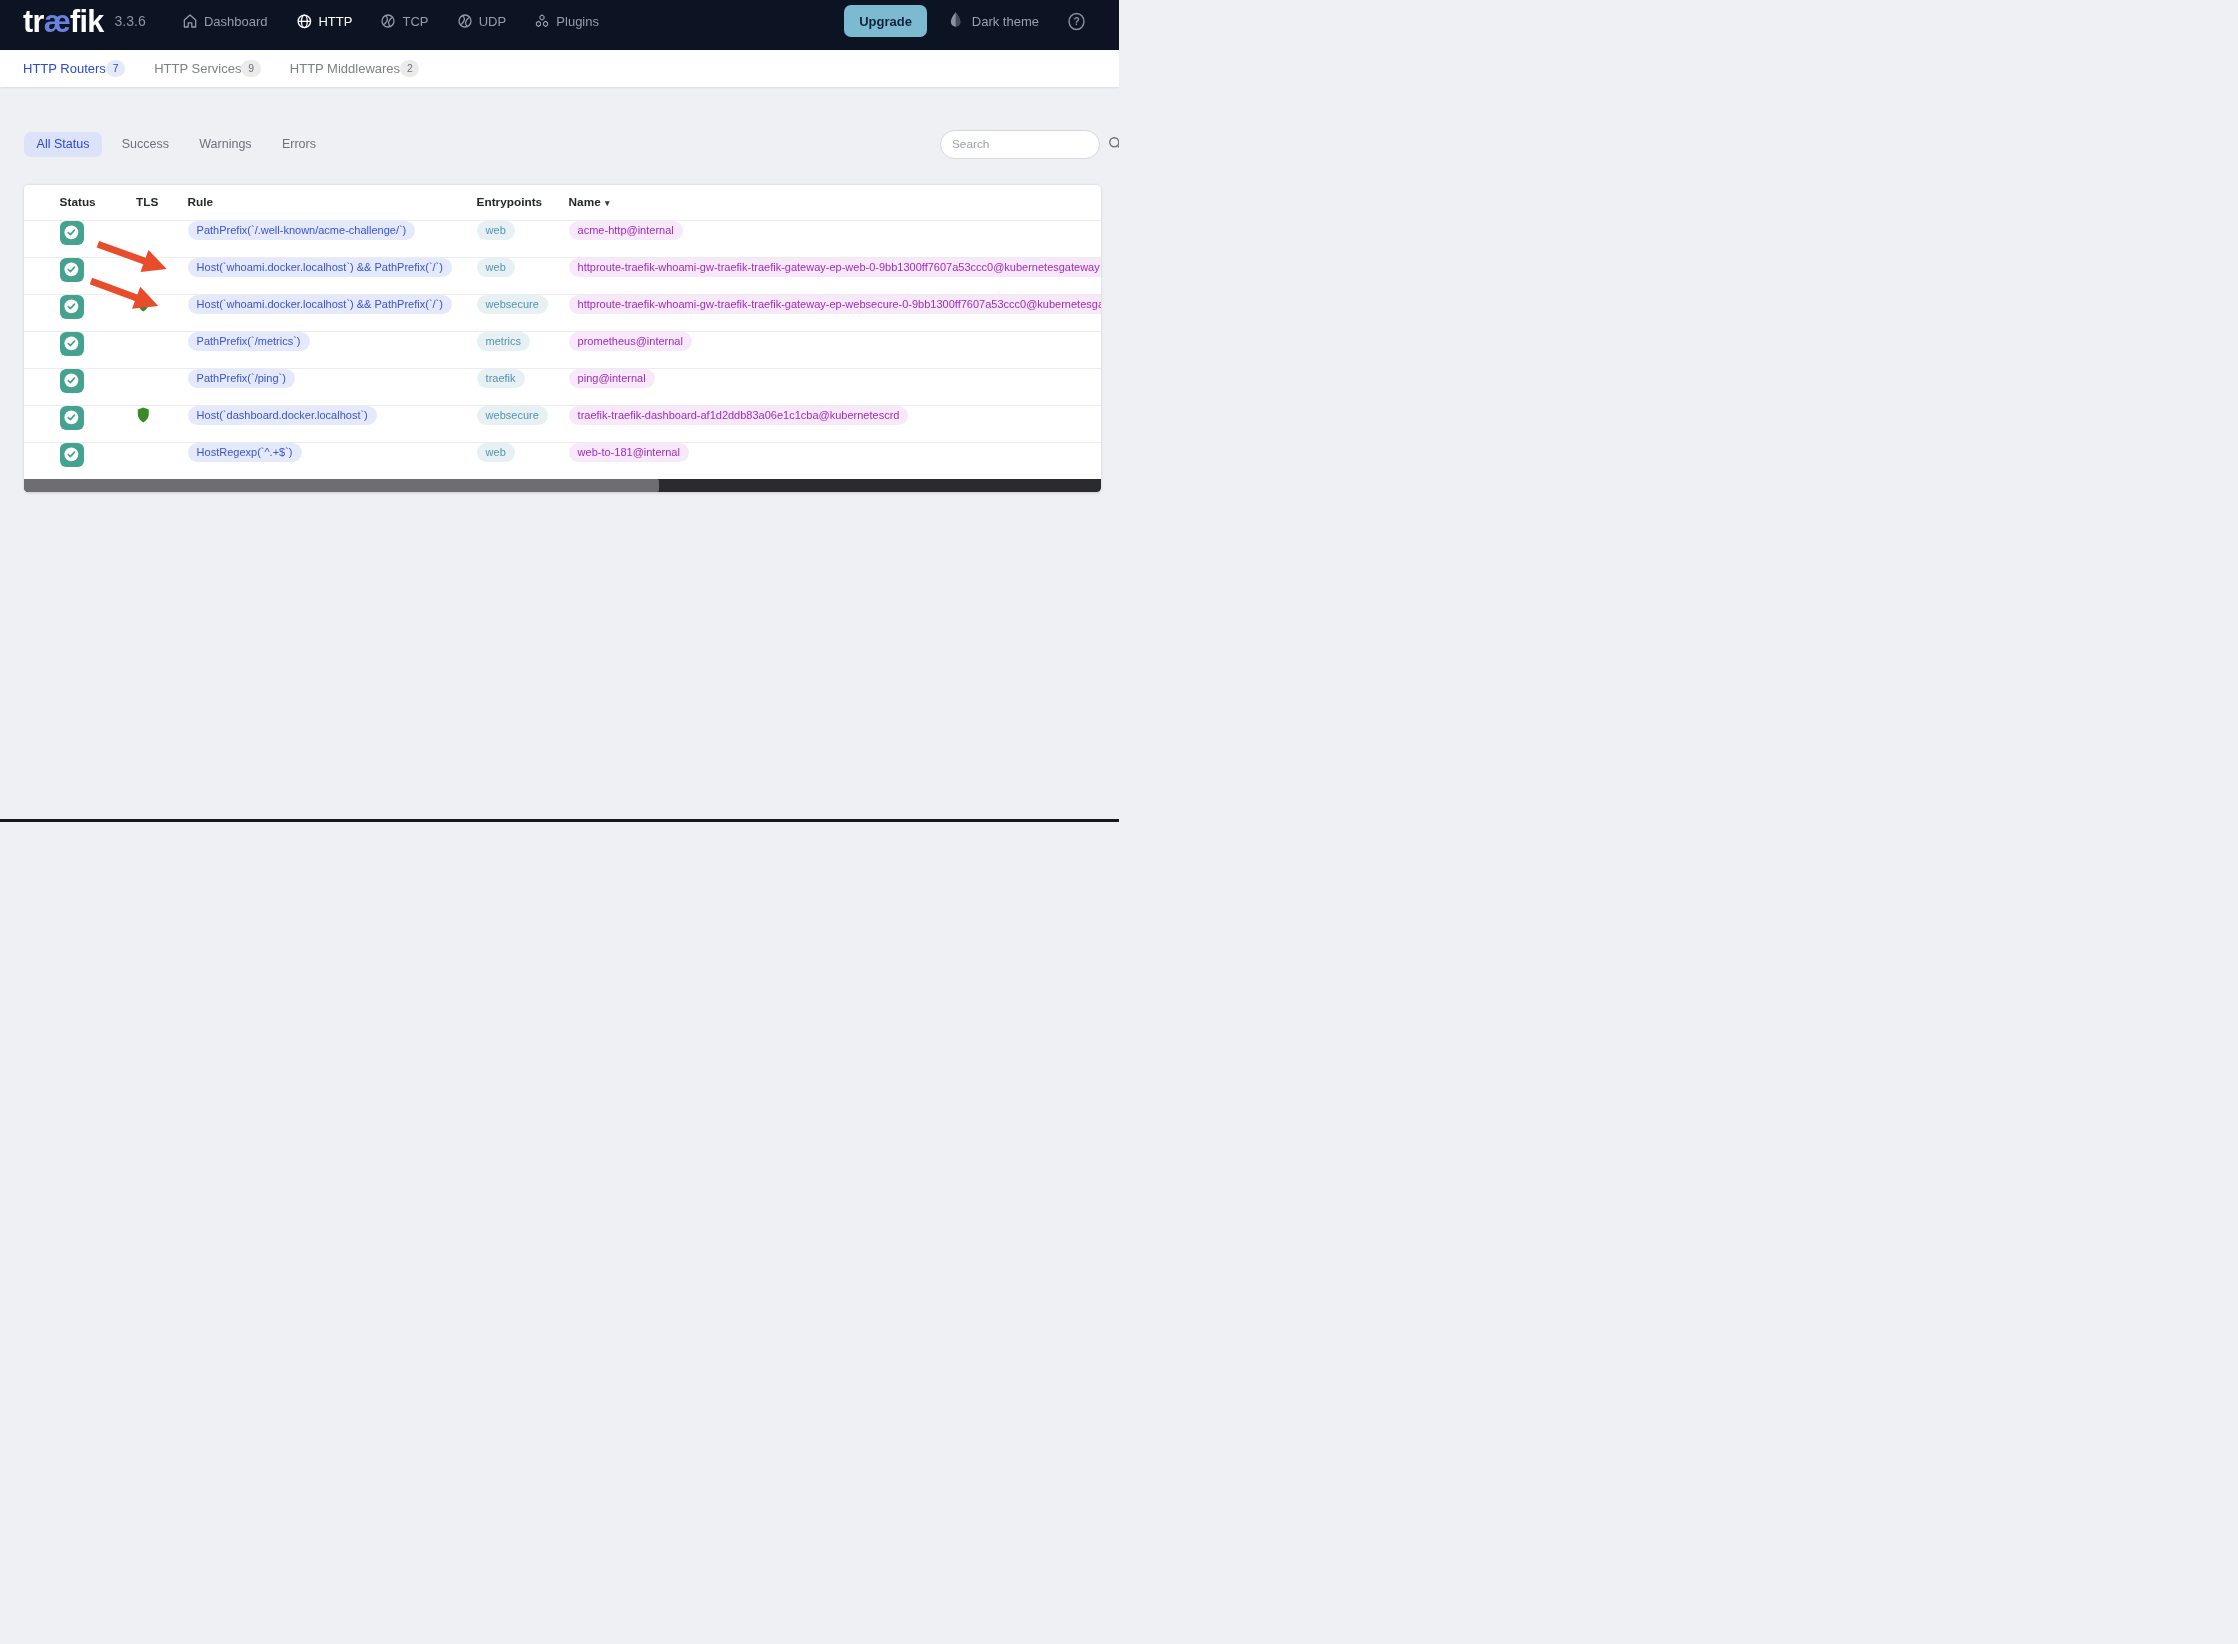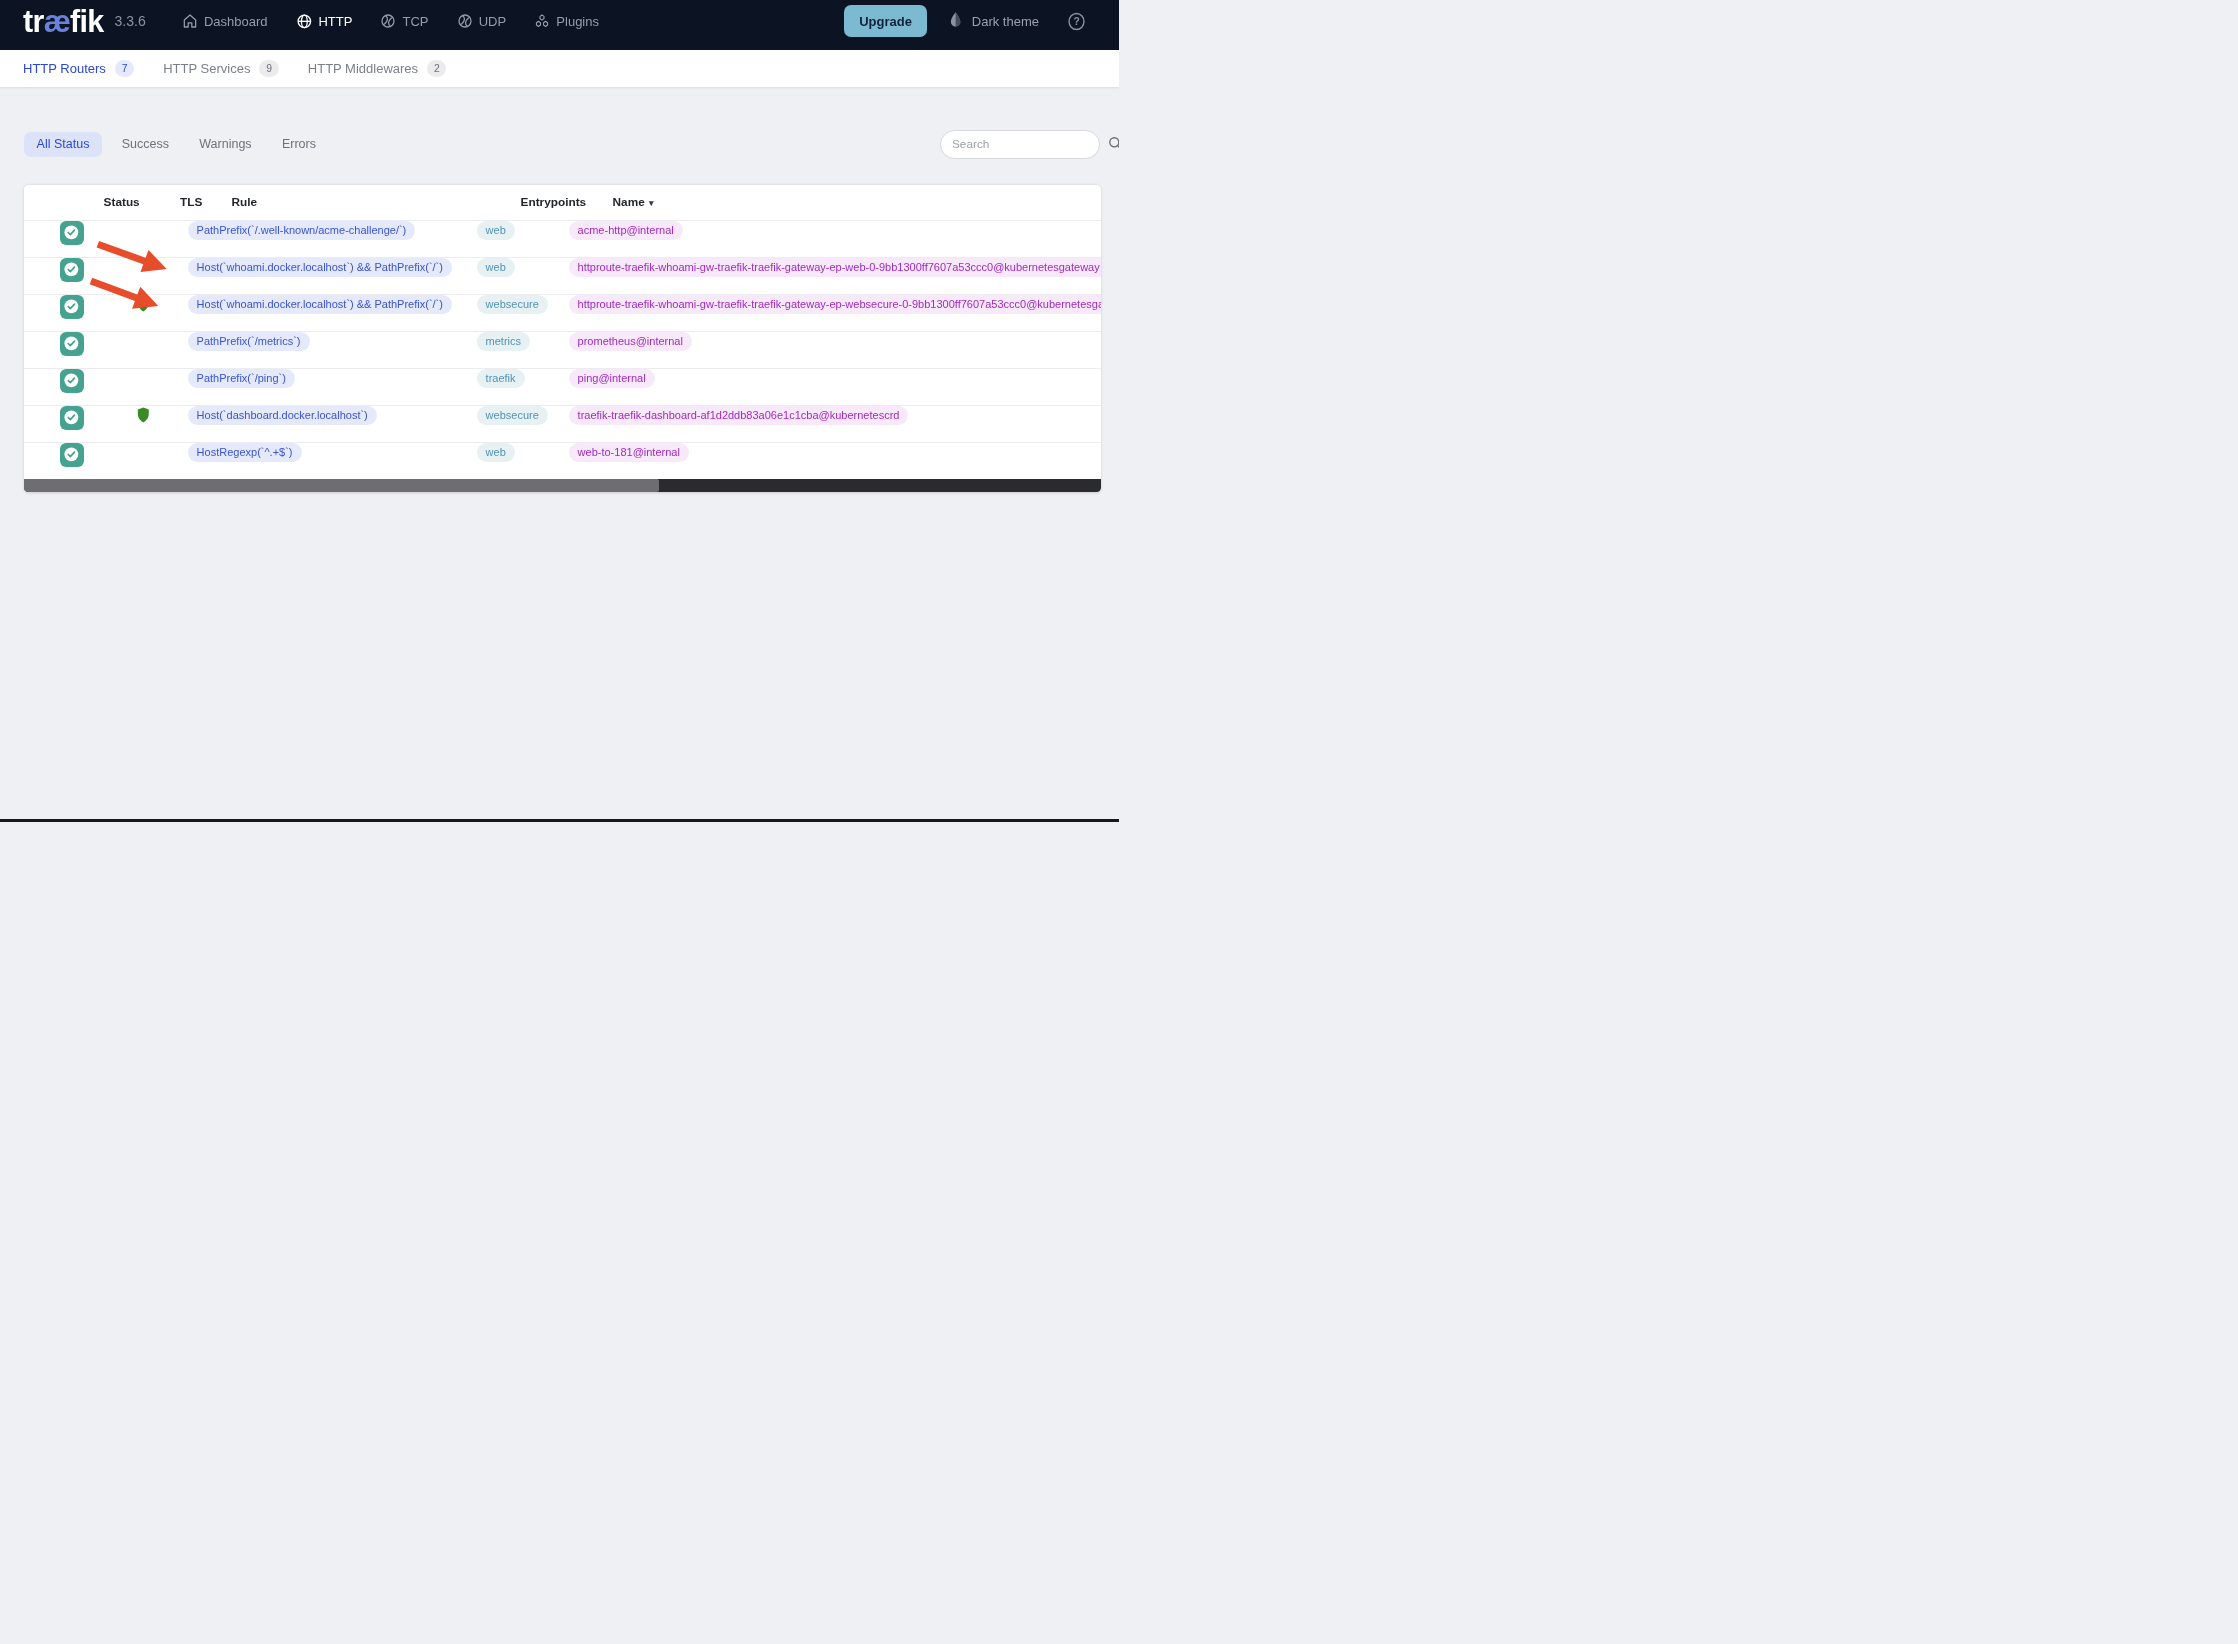--- a/index.html
+++ b/index.html
@@ -17,37 +17,37 @@
   .topnav-item.active { color:#ffffff; }
   .topnav-item svg { display:block; }
   .hdr-right { margin-left:auto; display:flex; align-items:center; }
   .upgrade-btn { background:#7cbad2; color:#13223c; font-size:13px; font-weight:bold; border:none; border-radius:7px; padding:0 15.3px; height:32px; cursor:pointer; }
   .theme-toggle { display:flex; align-items:center; gap:8.3px; margin-left:21px; cursor:pointer; }
   .theme-label { color:#9aa0ad; font-size:13px; }
   .help-btn { margin-left:28px; cursor:pointer; display:flex; }
 
   
   .subnav { height:37px; background:#ffffff; display:flex; align-items:center; padding-left:23px; gap:29px; box-shadow:0 0.7px 2.8px rgba(0,0,0,.14); position:relative; z-index:2; }
-  .res-tab { display:flex; align-items:center; gap:9px; font-size:13px; color:#7b7f88; cursor:pointer; }
+  .res-tab { display:flex; align-items:center; font-size:13px; color:#7b7f88; cursor:pointer; }
   .res-tab.active { color:#2b48d7; }
   .count-badge { min-width:19.4px; height:17.3px; padding:0 5.6px; border-radius:9px; background:#ebebee; color:#6d7078; font-size:10.4px; display:flex; align-items:center; justify-content:center; }
   .res-tab.active .count-badge { background:#e4eafc; color:#2b48d7; }
 
   
   .toolbar { display:flex; align-items:center; margin:43px 19px 0 23.6px; }
   .filters { display:flex; align-items:center; gap:8.3px; font-size:12.5px; }
   .filter { padding:5.6px 11px; color:#6d727b; cursor:pointer; border-radius:7px; }
   .filter.active { background:#dce2f8; color:#2b48d7; padding:5.6px 13px; }
   .searchbox { margin-left:auto; width:160px; height:28.5px; background:#ffffff; border:0.7px solid #d6d8dd; border-radius:14.6px; display:flex; align-items:center; padding:0 9px 0 11px; }
   .searchbox input { flex:1; border:none; outline:none; font-size:11.8px; color:#3a3d43; background:transparent; font-family:"Liberation Sans",sans-serif; }
   .searchbox input::placeholder { color:#9ba0a9; }
 
   
   .table-card { position:relative; margin:26px 0 0 23.6px; width:1077px; background:#ffffff; border-radius:4.2px; box-shadow:0 0.7px 2.8px rgba(0,0,0,.15); overflow:hidden; }
-  .thead { display:flex; align-items:center; height:35px; font-size:11.8px; font-weight:bold; color:#23262d;padding-left:44px; }
+  .thead { display:flex; align-items:center; height:35px; font-size:11.8px; font-weight:bold; color:#23262d; }
   .c1 { width:111px; padding-left:36px; flex-shrink:0; }
   .c2 { width:53px; padding-left:1.4px; flex-shrink:0; }
   .c3 { width:289px; flex-shrink:0; }
   .c4 { width:92px; flex-shrink:0; }
   .c5 { flex:1; min-width:0; white-space:nowrap; }
   .th { cursor:pointer; }
   .sort-caret { font-size:9px; color:#3a3d43; margin-left:4.2px; }
   .trow { display:flex; align-items:flex-start; height:37px; border-top:0.7px solid #ececef; }
   .status-ic { width:24px; height:24px; border-radius:6.2px; background:#44a28f; display:flex; align-items:center; justify-content:center; }
   .shield { display:none; }

